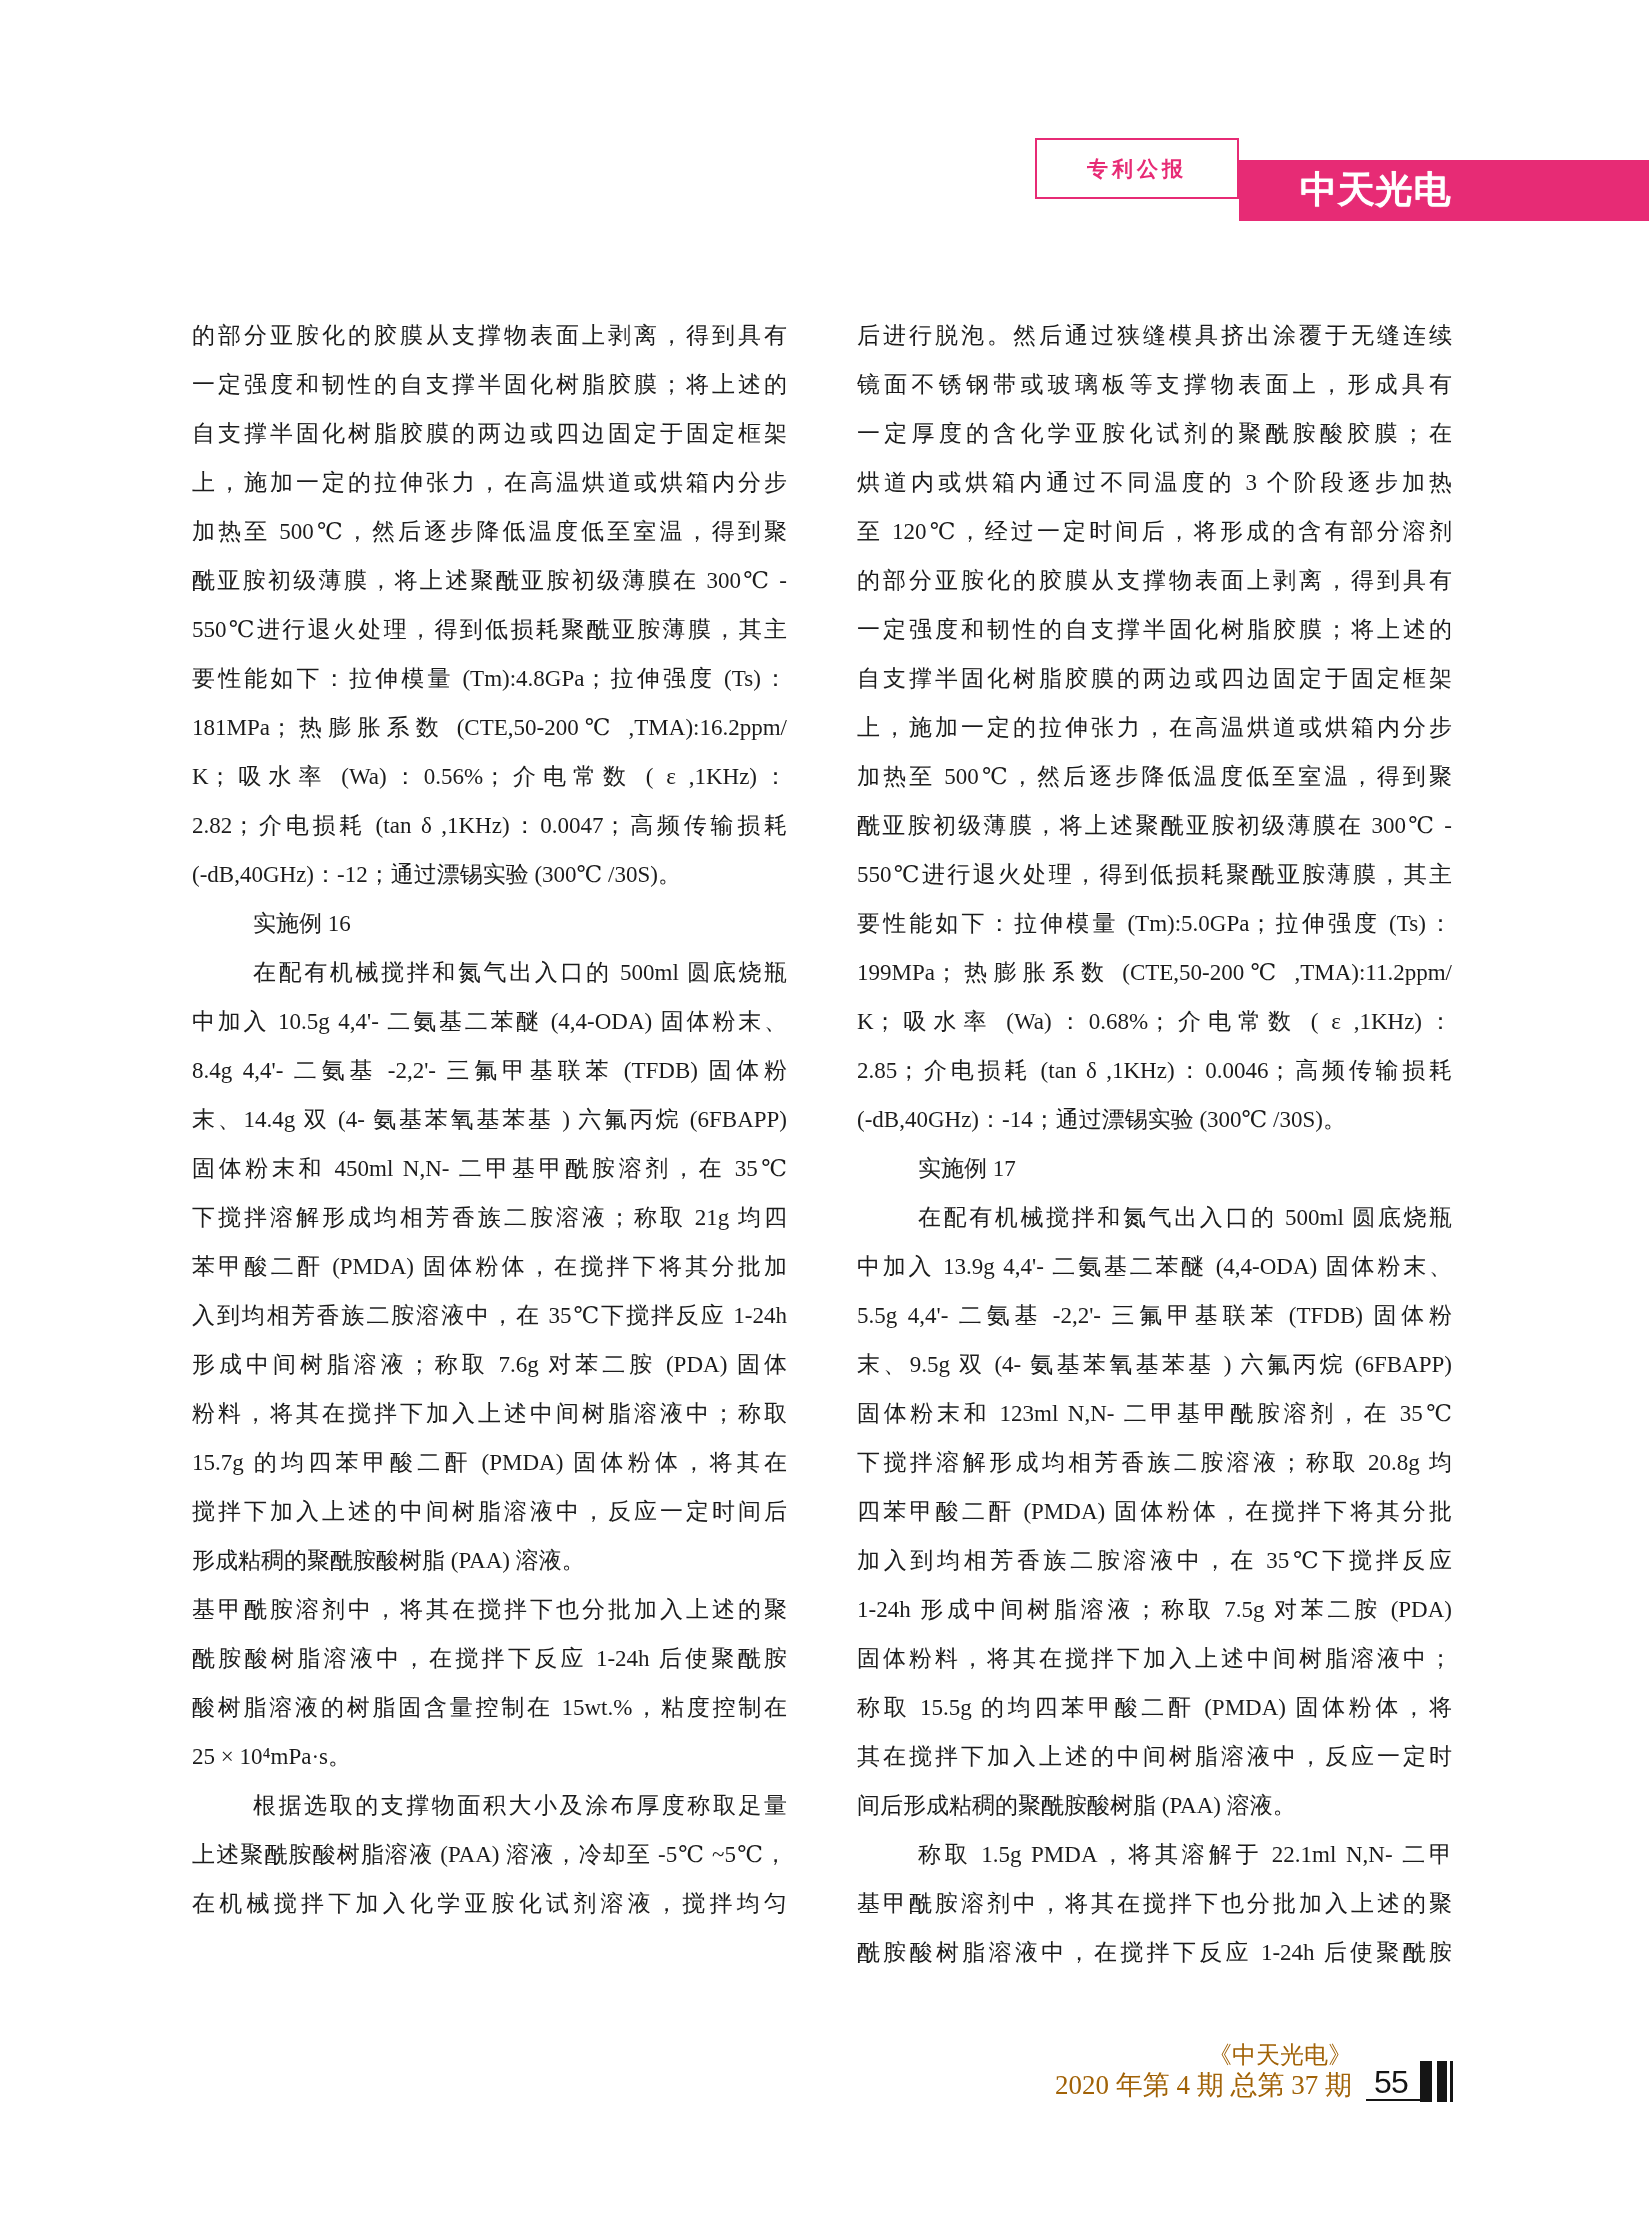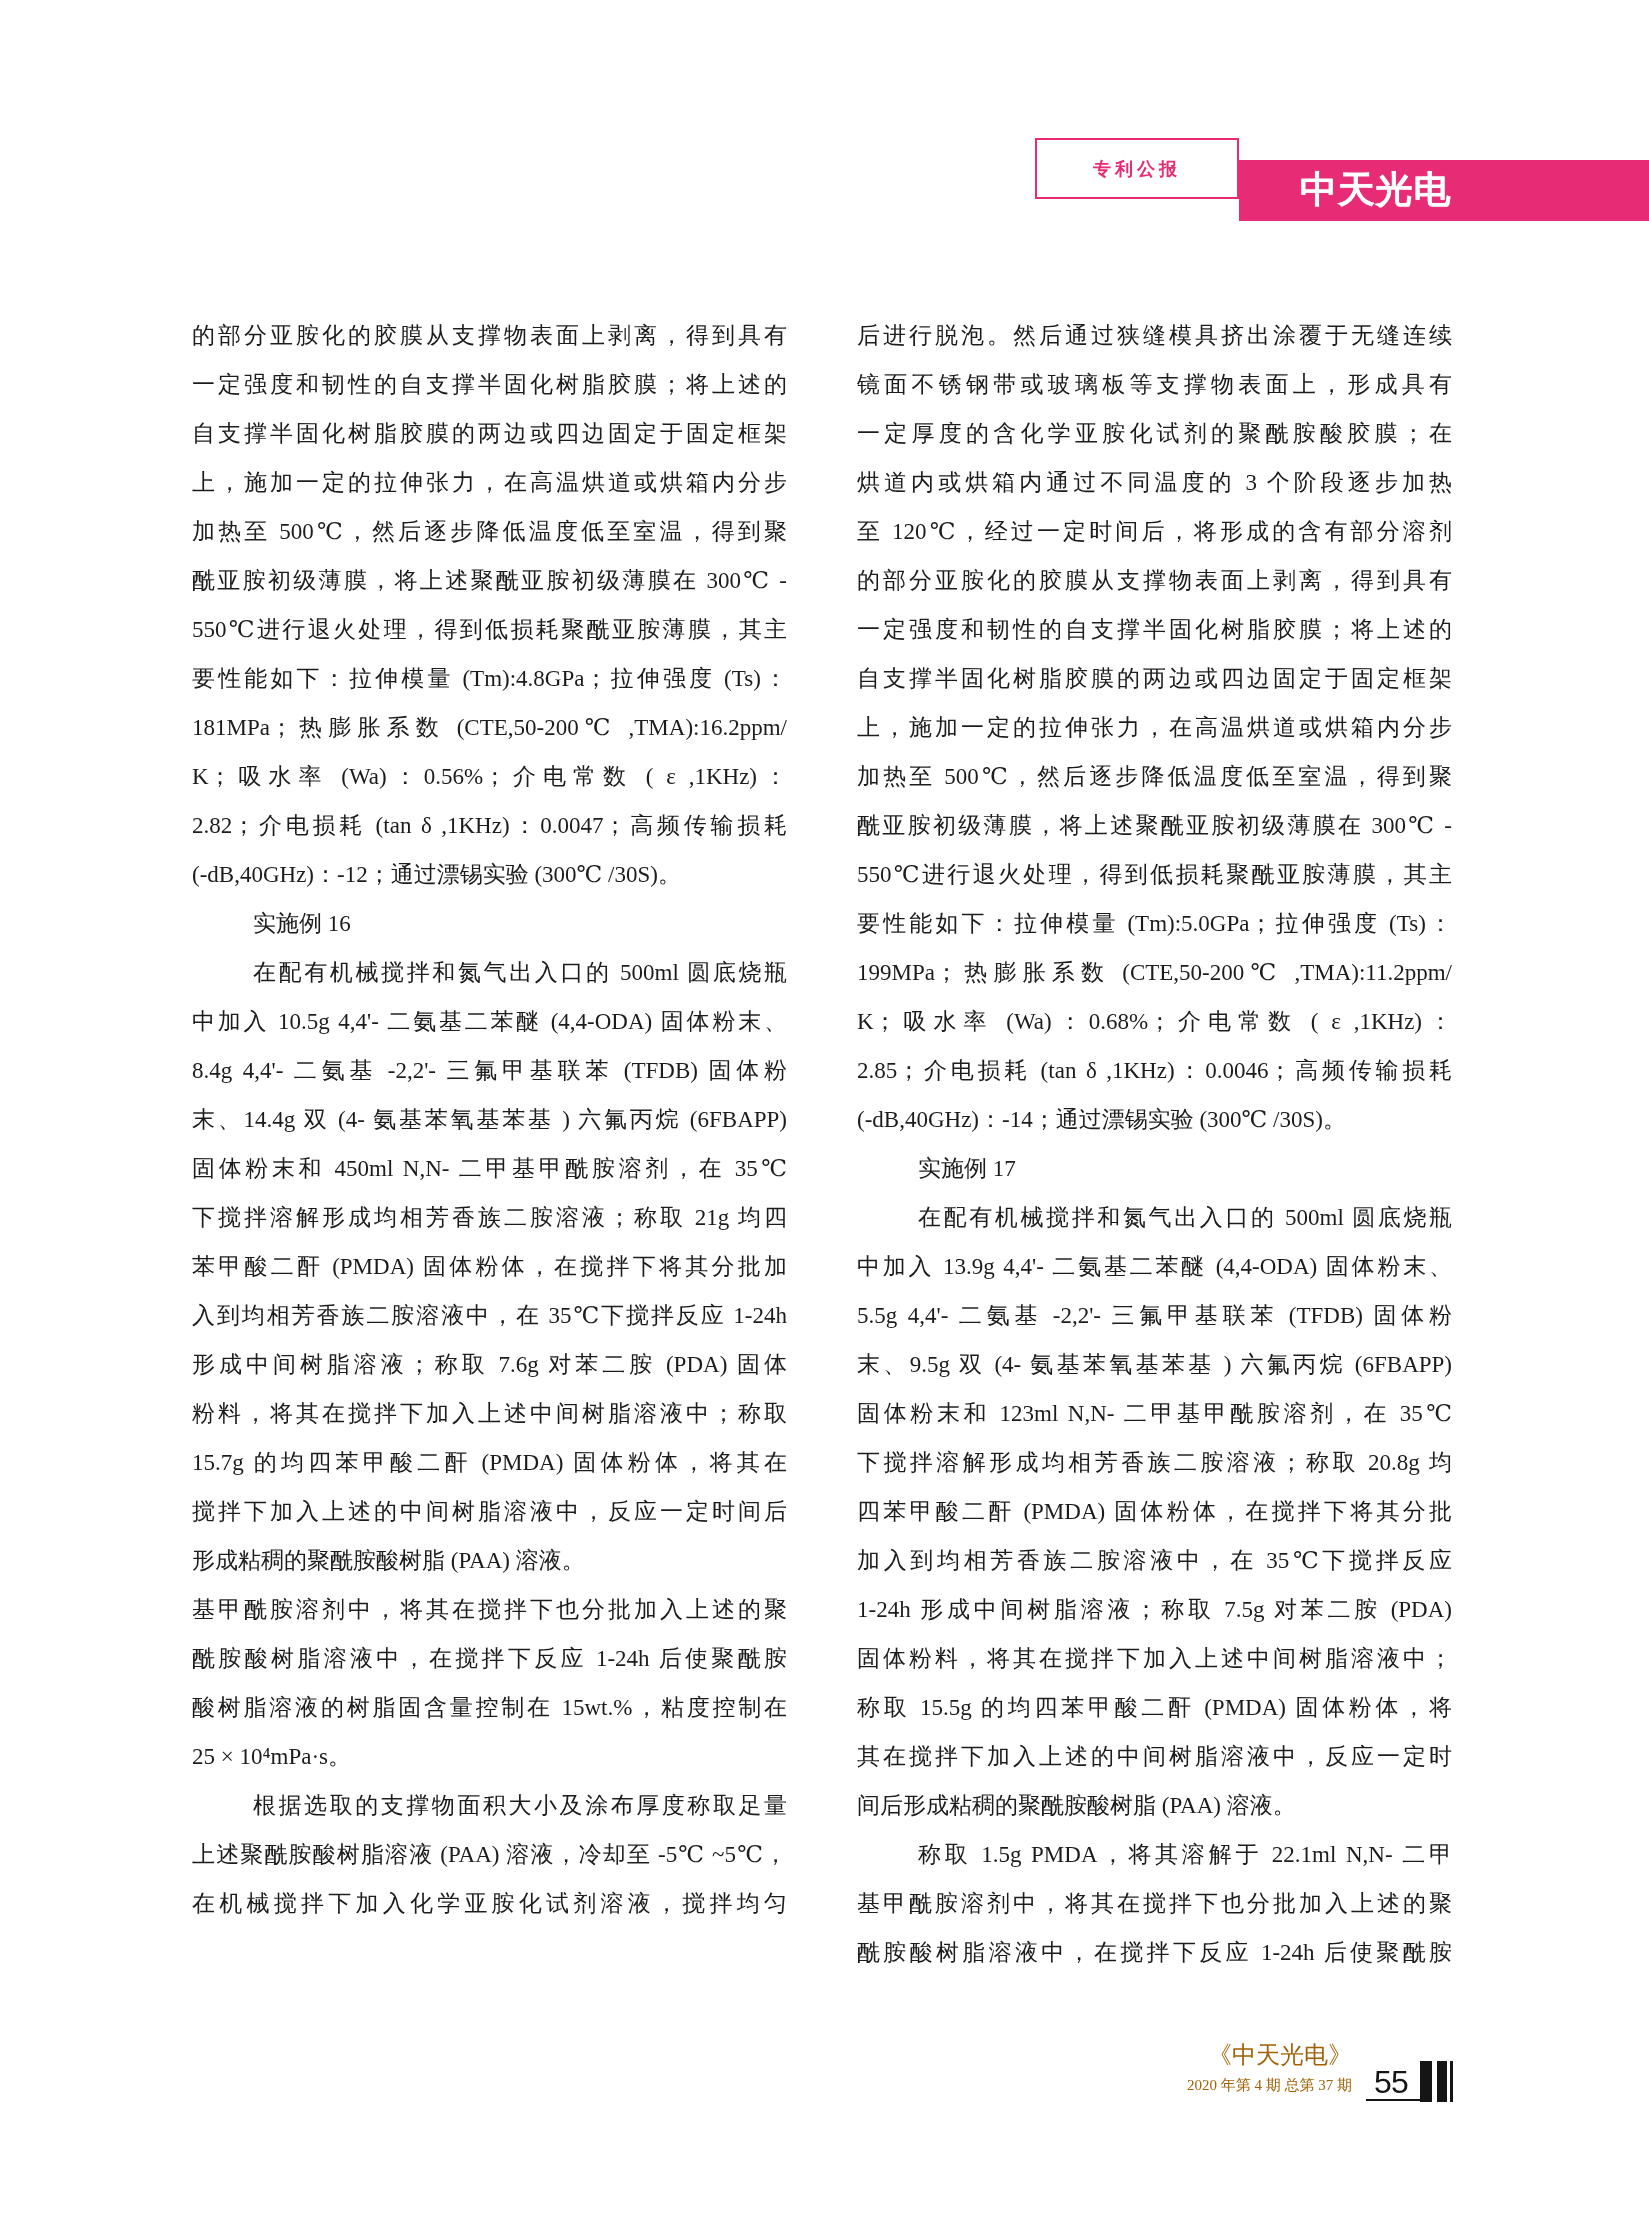--- a/index.html
+++ b/index.html
@@ -13,21 +13,21 @@
   }
   
   .badge{
     position:absolute;left:1035px;top:138px;width:204px;height:61px;
     border:2.4px solid var(--pink,#E72B75);box-sizing:border-box;
     background:#ffffff;
     display:flex;align-items:center;justify-content:center;
   }
   .badge-label{
     font-family:Liberation Mono, monospace;
-    font-weight:bold;font-size:18px;letter-spacing:4px;
+    font-weight:bold;font-size:21px;letter-spacing:4px;
     color:var(--pink,#E72B75);
   }
   .brandbar{
     position:absolute;left:1239px;top:138px;width:411px;height:61px;
     background:var(--pink,#E72B75);
     margin-top:22px;
   }
   .brand-text{
     position:absolute;left:61px;top:50%;transform:translateY(-52%);
     color:#ffffff;font-weight:bold;font-size:37px;letter-spacing:0.8px;
@@ -44,21 +44,21 @@
     overflow:hidden;
   }
   .line.j{text-align:justify;text-align-last:justify;}
   .line.i{text-indent:61px;}
   
   .f-meta{
     position:absolute;right:298px;top:2040px;
     text-align:right;color:#a16207;white-space:nowrap;
   }
   .f-journal{font-size:24px;line-height:30px;}
-  .f-issue{font-size:15px;line-height:30px;margin-left:24px;}
+  .f-issue{font-size:27px;line-height:30px;margin-left:24px;}
   .f-page{
     position:absolute;left:1374px;top:2064px;
     font-family:"Liberation Sans","DejaVu Sans",sans-serif;
     font-size:32px;color:#151515;letter-spacing:-0.8px;
   }
   .f-rule{position:absolute;left:1366px;top:2099px;width:54px;height:2.4px;background:#151515;}
   .f-bar{position:absolute;top:2061px;height:41px;background:#151515;}
   .f-bar1{left:1420px;width:12px;}
   .f-bar2{left:1437px;width:9.6px;}
   .f-bar3{left:1450px;width:3.2px;}

